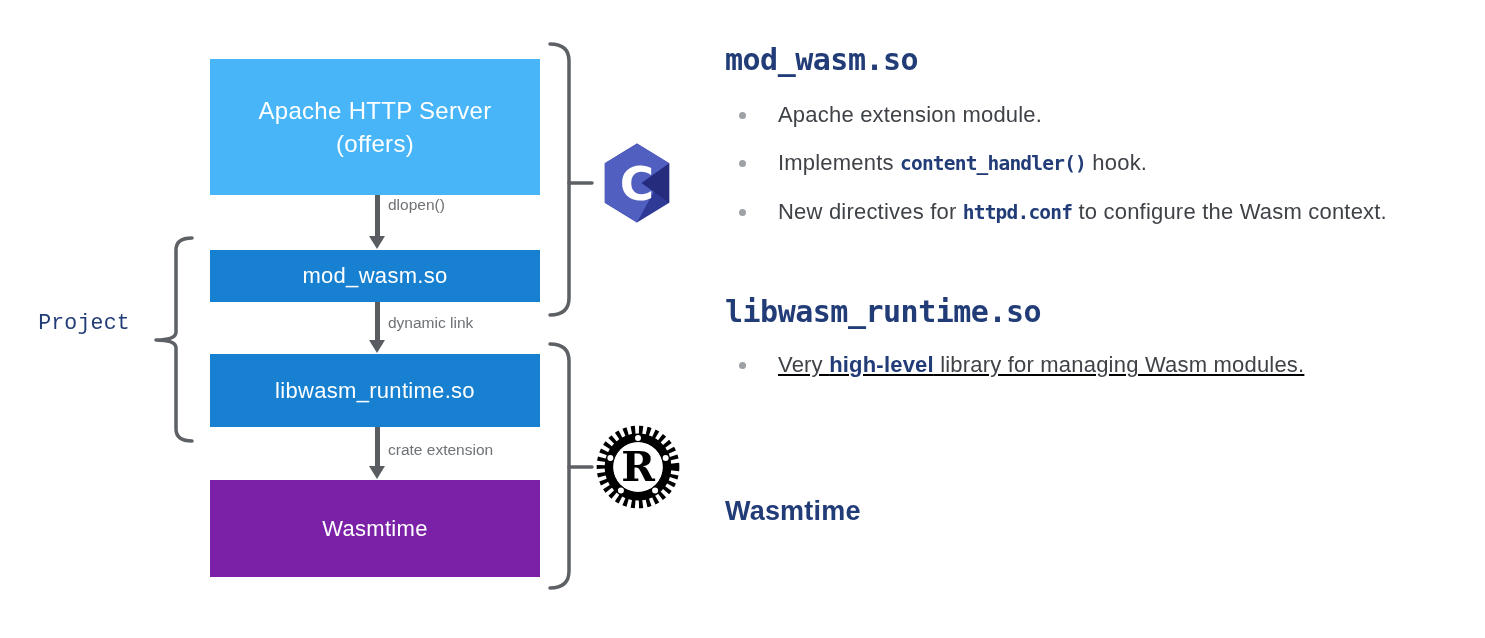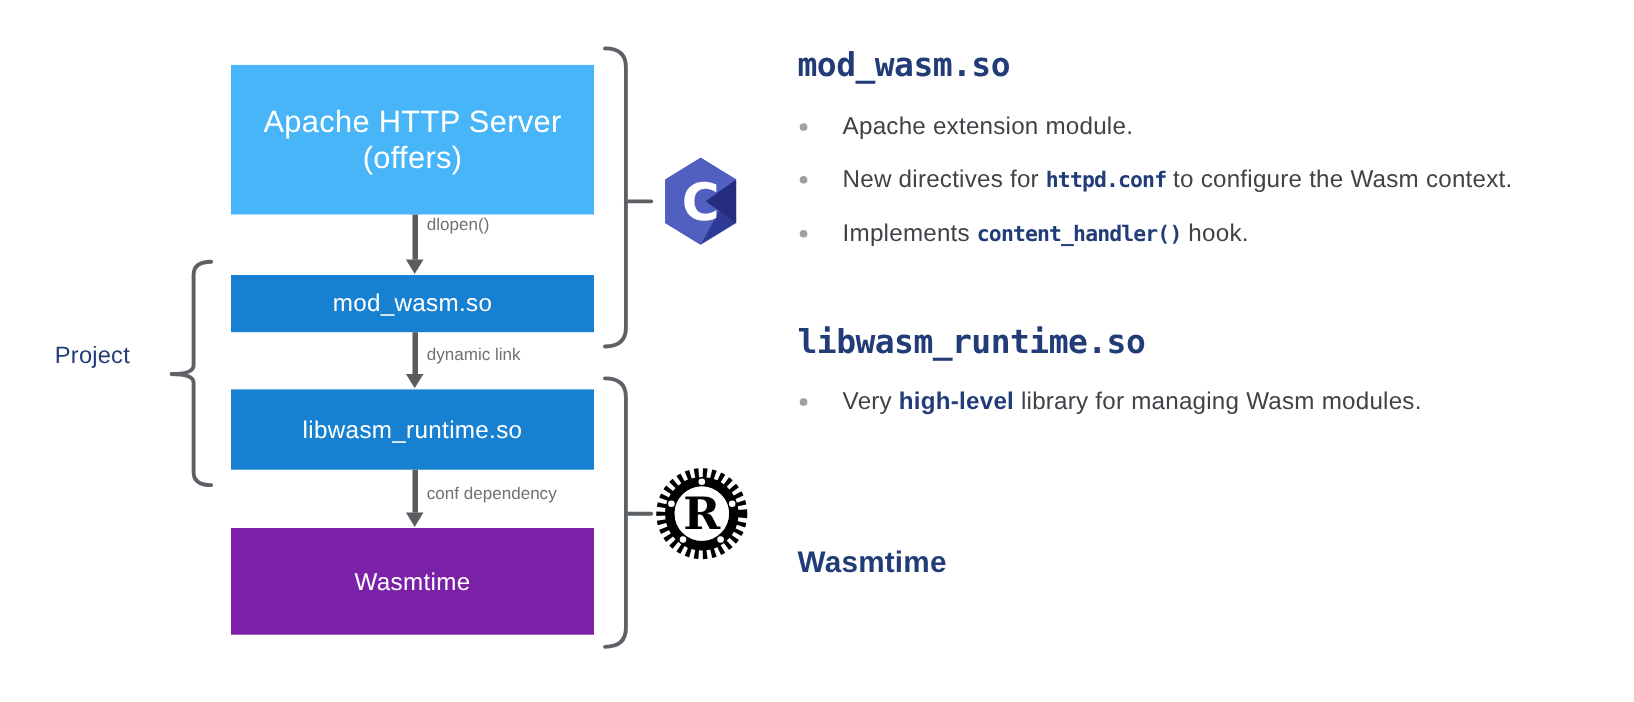--- a/index.html
+++ b/index.html
@@ -7,56 +7,56 @@
          font-family:"Liberation Sans",sans-serif;overflow:hidden;}
 
   
   .box{position:absolute;left:210px;width:330px;color:#ffffff;
        display:flex;flex-direction:column;align-items:center;justify-content:center;
        text-align:center;}
   .box-apache{top:59px;height:136px;background:#47b5f8;}
   .box-modwasm{top:250px;height:52px;background:#1780d1;}
   .box-libwasm{top:354px;height:73px;background:#1780d1;}
   .box-wasmtime{top:480px;height:97px;background:#7b21a8;}
-  .box .bl{font-size:28px;line-height:33px;letter-spacing:.3px;}
+  .box .bl{font-size:24px;line-height:33px;letter-spacing:.3px;}
   .box .bl-single{font-size:22px;letter-spacing:.3px;}
 
   
   .arrow{position:absolute;left:369px;width:16px;display:flex;flex-direction:column;align-items:center;}
   .arrow .shaft{width:5px;flex:1;background:#595d62;}
   .arrow .head{width:0;height:0;border-left:8px solid transparent;border-right:8px solid transparent;
                border-top:13px solid #595d62;}
   .arrow1{top:195px;height:54px;}
   .arrow2{top:302px;height:51px;}
   .arrow3{top:427px;height:52px;}
   .alabel{position:absolute;left:388px;font-size:15.5px;color:#6e7276;white-space:nowrap;}
   .alabel1{top:196px;}
   .alabel2{top:314px;}
   .alabel3{top:441px;}
 
   
   .project-label{position:absolute;left:18px;top:306px;width:132px;text-align:center;
-                 color:#213c77;font-size:21.5px;line-height:35px;letter-spacing:.2px;}
+                 color:#213c77;font-size:21.5px;line-height:35px;letter-spacing:.2px;font-family:Liberation Mono, monospace;}
 
   
   .brace{position:absolute;}
   .brace path{fill:none;stroke:#5d6166;stroke-width:3.5;stroke-linecap:round;stroke-linejoin:round;}
 
   
   .logo{position:absolute;}
 
   
   .section{position:absolute;left:725px;width:745px;}
   .sec1{top:42px;} .sec2{top:294px;} .sec3{top:494px;}
   h2{margin:0;color:#213c77;}
   .h-mono{font-family:"DejaVu Sans Mono",monospace;font-weight:bold;font-size:30px;
           letter-spacing:-0.5px;line-height:36px;}
   .h-sans{font-size:27px;font-weight:700;letter-spacing:.2px;line-height:34px;}
-  ul{list-style:none;margin:0;padding:0;}
-  .sec1 ul{margin-top:22px;} .sec2 ul{margin-top:20px;} .sec3 ul{margin-top:27px;}
+  ul{list-style:none;margin:12px;padding:0;}
+  .sec1 ul{margin-top:22px;} .sec2 ul{margin-top:20px;text-decoration:underline;} .sec3 ul{margin-top:27px;}
   li{position:relative;padding-left:41px;margin-bottom:18px;
      font-size:22px;line-height:30px;color:#3f4347;letter-spacing:.2px;}
   .dot{position:absolute;left:2px;top:12px;width:7px;height:7px;border-radius:50%;background:#9da1a6;}
   .code{font-family:"DejaVu Sans Mono",monospace;font-weight:bold;color:#213c77;
         font-size:19.5px;letter-spacing:-0.8px;}
   .bnavy{font-weight:700;color:#213c77;}
 </style>
 </head>
 <body>
 
@@ -86,21 +86,21 @@
     <div class="alabel alabel2">dynamic link</div>
 
     <div class="box box-libwasm">
       <div class="bl-single">libwasm_runtime.so</div>
     </div>
 
     <div class="arrow arrow3">
       <div class="shaft"></div>
       <div class="head"></div>
     </div>
-    <div class="alabel alabel3">conf dependency</div>
+    <div class="alabel alabel3">crate extension</div>
 
     <div class="box box-wasmtime">
       <div class="bl-single">Wasmtime</div>
     </div>
 
     <div class="project-label">
       <div>Project</div>
     </div>
     <svg class="brace" style="left:150px;top:234px;" width="44" height="214" viewBox="0 0 44 214">
       <path d="M 42,4 Q 26,4 26,16 L 26,98 Q 26,106 6,106 Q 26,106 26,114 L 26,195 Q 26,207 42,207"></path>
@@ -140,25 +140,25 @@
 
     <div class="section sec1">
       <h2 class="h-mono">mod_wasm.so</h2>
       <ul>
         <li>
           <span class="dot"></span>
           <span>Apache extension module.</span>
         </li>
         <li>
           <span class="dot"></span>
-          <span>New directives for </span><span class="code">httpd.conf</span><span> to configure the Wasm context.</span>
+          <span>Implements </span><span class="code">content_handler()</span><span> hook.</span>
         </li>
         <li>
           <span class="dot"></span>
-          <span>Implements </span><span class="code">content_handler()</span><span> hook.</span>
+          <span>New directives for </span><span class="code">httpd.conf</span><span> to configure the Wasm context.</span>
         </li>
       </ul>
     </div>
 
     <div class="section sec2">
       <h2 class="h-mono">libwasm_runtime.so</h2>
       <ul>
         <li>
           <span class="dot"></span>
           <span>Very </span><span class="bnavy">high-level</span><span> library for managing Wasm modules.</span>

